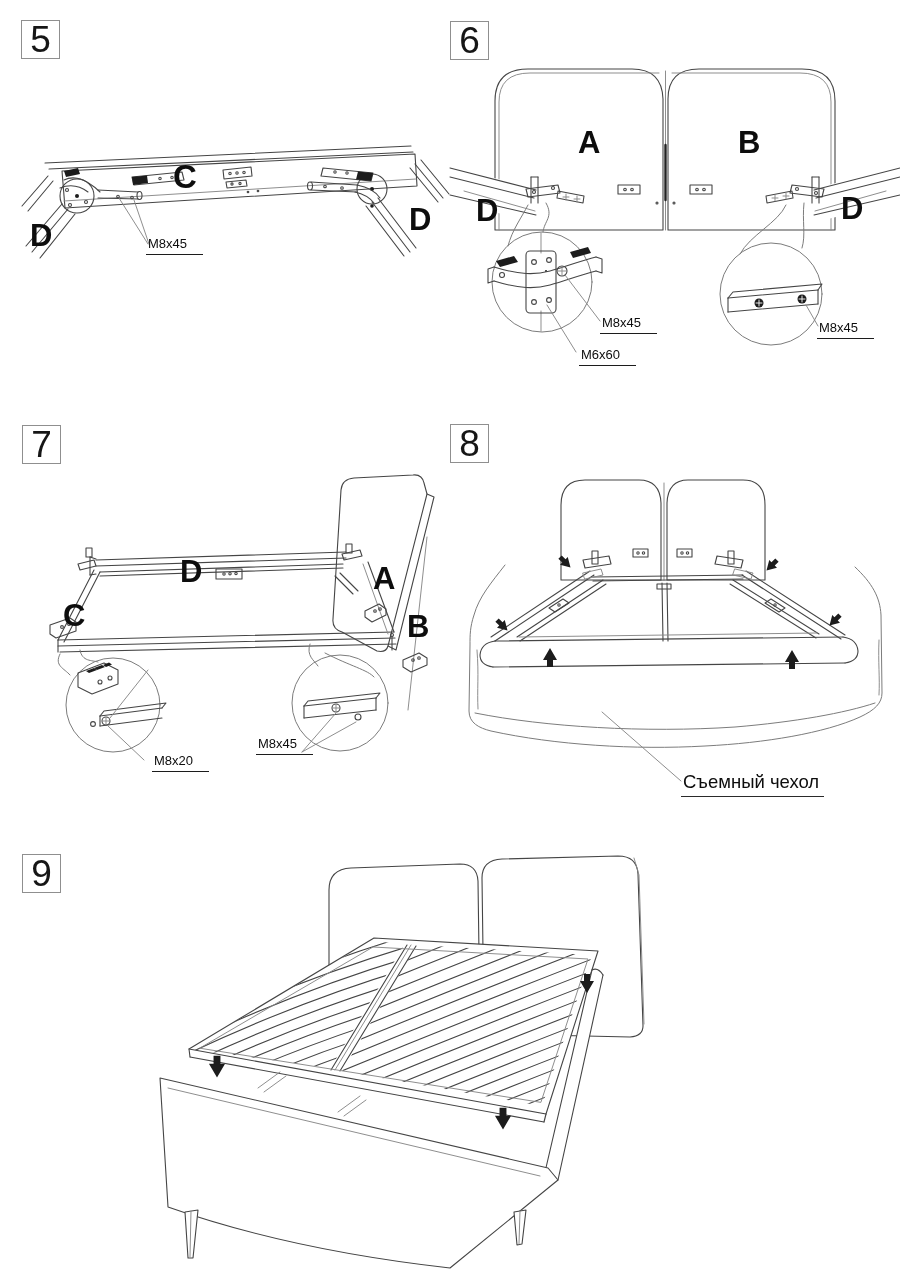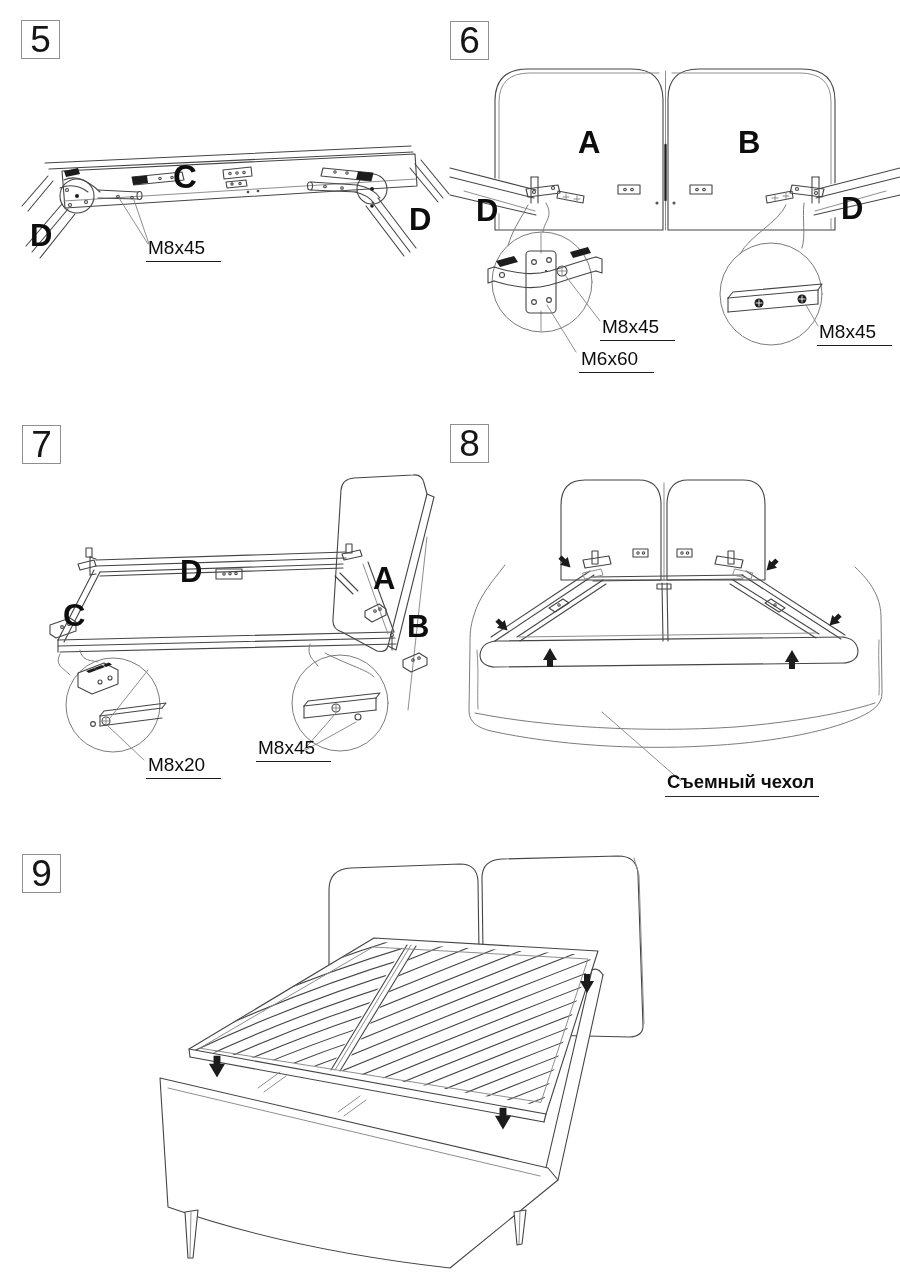--- a/index.html
+++ b/index.html
@@ -12,21 +12,21 @@
   svg .thin{stroke:#888;stroke-width:0.95;}
   svg .soft{stroke:#7c7c7c;stroke-width:1;}
   svg .dark{fill:#1c1c1c;stroke:none;}
   svg .wfill{fill:#ffffff;}
   svg .nofill-none{stroke:none;fill:#fff;}
   .step-box{position:absolute;width:37px;height:37px;border:1.5px solid #8f8f8f;background:#fff;
             display:flex;align-items:center;justify-content:center;}
   .step-box span{font-size:37px;line-height:37px;color:#161616;}
   .part-label{position:absolute;font-weight:bold;font-size:31px;line-height:1;color:#0d0d0d;}
   .part-label.big{font-size:33px;}
-  .screw-label{position:absolute;font-size:19px;line-height:1.15;color:#0d0d0d;
+  .screw-label{position:absolute;font-size:13px;line-height:1.15;color:#0d0d0d;
                border-bottom:1.5px solid #1c1c1c;padding:0 16px 2px 2px;background:transparent;}
   .cover-label{position:absolute;font-size:18.5px;line-height:1.15;color:#0d0d0d;
                border-bottom:1.5px solid #2a2a2a;padding:0 5px 4px 2px;}
 </style>
 </head>
 <body>
 
 <div id="sheet">
 
   <div class="step-box" style="left:21px;top:20px;">
@@ -291,21 +291,21 @@
       <circle cx="338" cy="247" r="3"></circle>
 
       <path d="M88,256 L124,290" class="thin"></path>
       <path d="M282,282 L316,243" class="thin"></path>
       <path d="M282,282 L336,252" class="thin"></path>
     </svg>
     <div class="part-label" style="left:160px;top:86px;">D</div>
     <div class="part-label" style="left:353px;top:93px;">A</div>
     <div class="part-label" style="left:43px;top:130px;">C</div>
     <div class="part-label" style="left:387px;top:141px;">B</div>
-    <div class="screw-label" style="left:126px;top:284px;">M8x20</div>
+    <div class="screw-label" style="left:132px;top:284px;">M8x20</div>
     <div class="screw-label" style="left:236px;top:267px;">M8x45</div>
   </div>
 
   <div class="step-box" style="left:450px;top:424px;">
     <span>8</span>
   </div>
   <div class="panel" style="left:455px;top:465px;width:445px;height:335px;">
     <svg width="445" height="335" viewBox="0 0 445 335">
 
       <path d="M106,115 L106,40 Q106,15 130,15 L184,15 Q205,15 206,38 L206,115 Z"></path>
@@ -358,21 +358,21 @@
 
       <path d="M0,-10 L7,2 L3,2 L3,9 L-3,9 L-3,2 L-7,2 Z" transform="translate(95,193)" class="dark"></path>
       <path d="M0,-10 L7,2 L3,2 L3,9 L-3,9 L-3,2 L-7,2 Z" transform="translate(337,195)" class="dark"></path>
       <path d="M0,-10 L7,2 L3,2 L3,9 L-3,9 L-3,2 L-7,2 Z" transform="translate(110,97) rotate(135) scale(0.78)" class="dark"></path>
       <path d="M0,-10 L7,2 L3,2 L3,9 L-3,9 L-3,2 L-7,2 Z" transform="translate(47,160) rotate(135) scale(0.78)" class="dark"></path>
       <path d="M0,-10 L7,2 L3,2 L3,9 L-3,9 L-3,2 L-7,2 Z" transform="translate(317,100) rotate(-135) scale(0.78)" class="dark"></path>
       <path d="M0,-10 L7,2 L3,2 L3,9 L-3,9 L-3,2 L-7,2 Z" transform="translate(380,155) rotate(-135) scale(0.78)" class="dark"></path>
 
       <path d="M147,247 L226,316" class="thin"></path>
     </svg>
-    <div class="cover-label" style="left:210px;top:306px;font-weight:bold;">Съемный чехол</div>
+    <div class="cover-label" style="left:226px;top:306px;">Съемный чехол</div>
   </div>
 
   <div class="step-box" style="left:22px;top:854px;">
     <span>9</span>
   </div>
   <div class="panel" style="left:140px;top:850px;width:650px;height:425px;">
     <svg width="650" height="425" viewBox="0 0 650 425">
       <defs>
         <clipPath id="p9clipL">
             <polygon points="232,90 268,96 192,218 49,199"></polygon>

